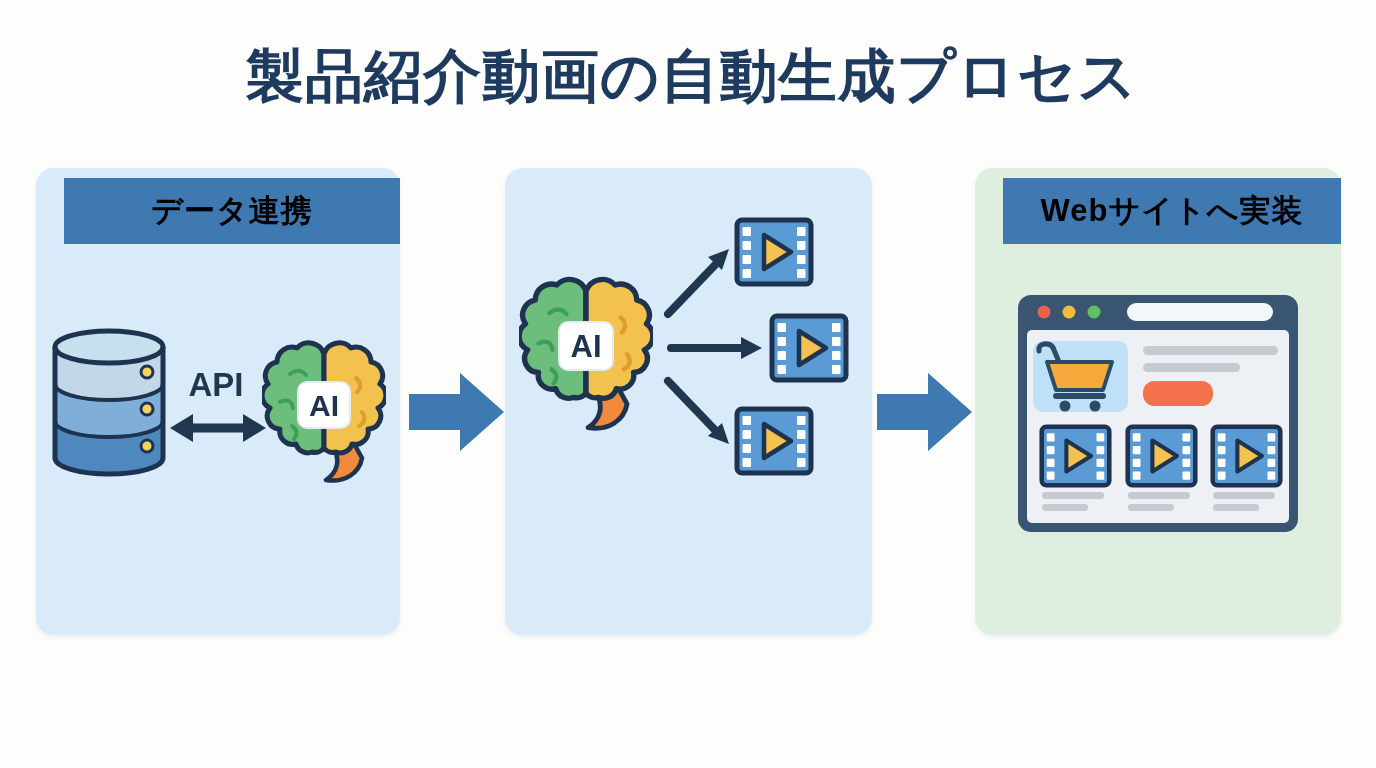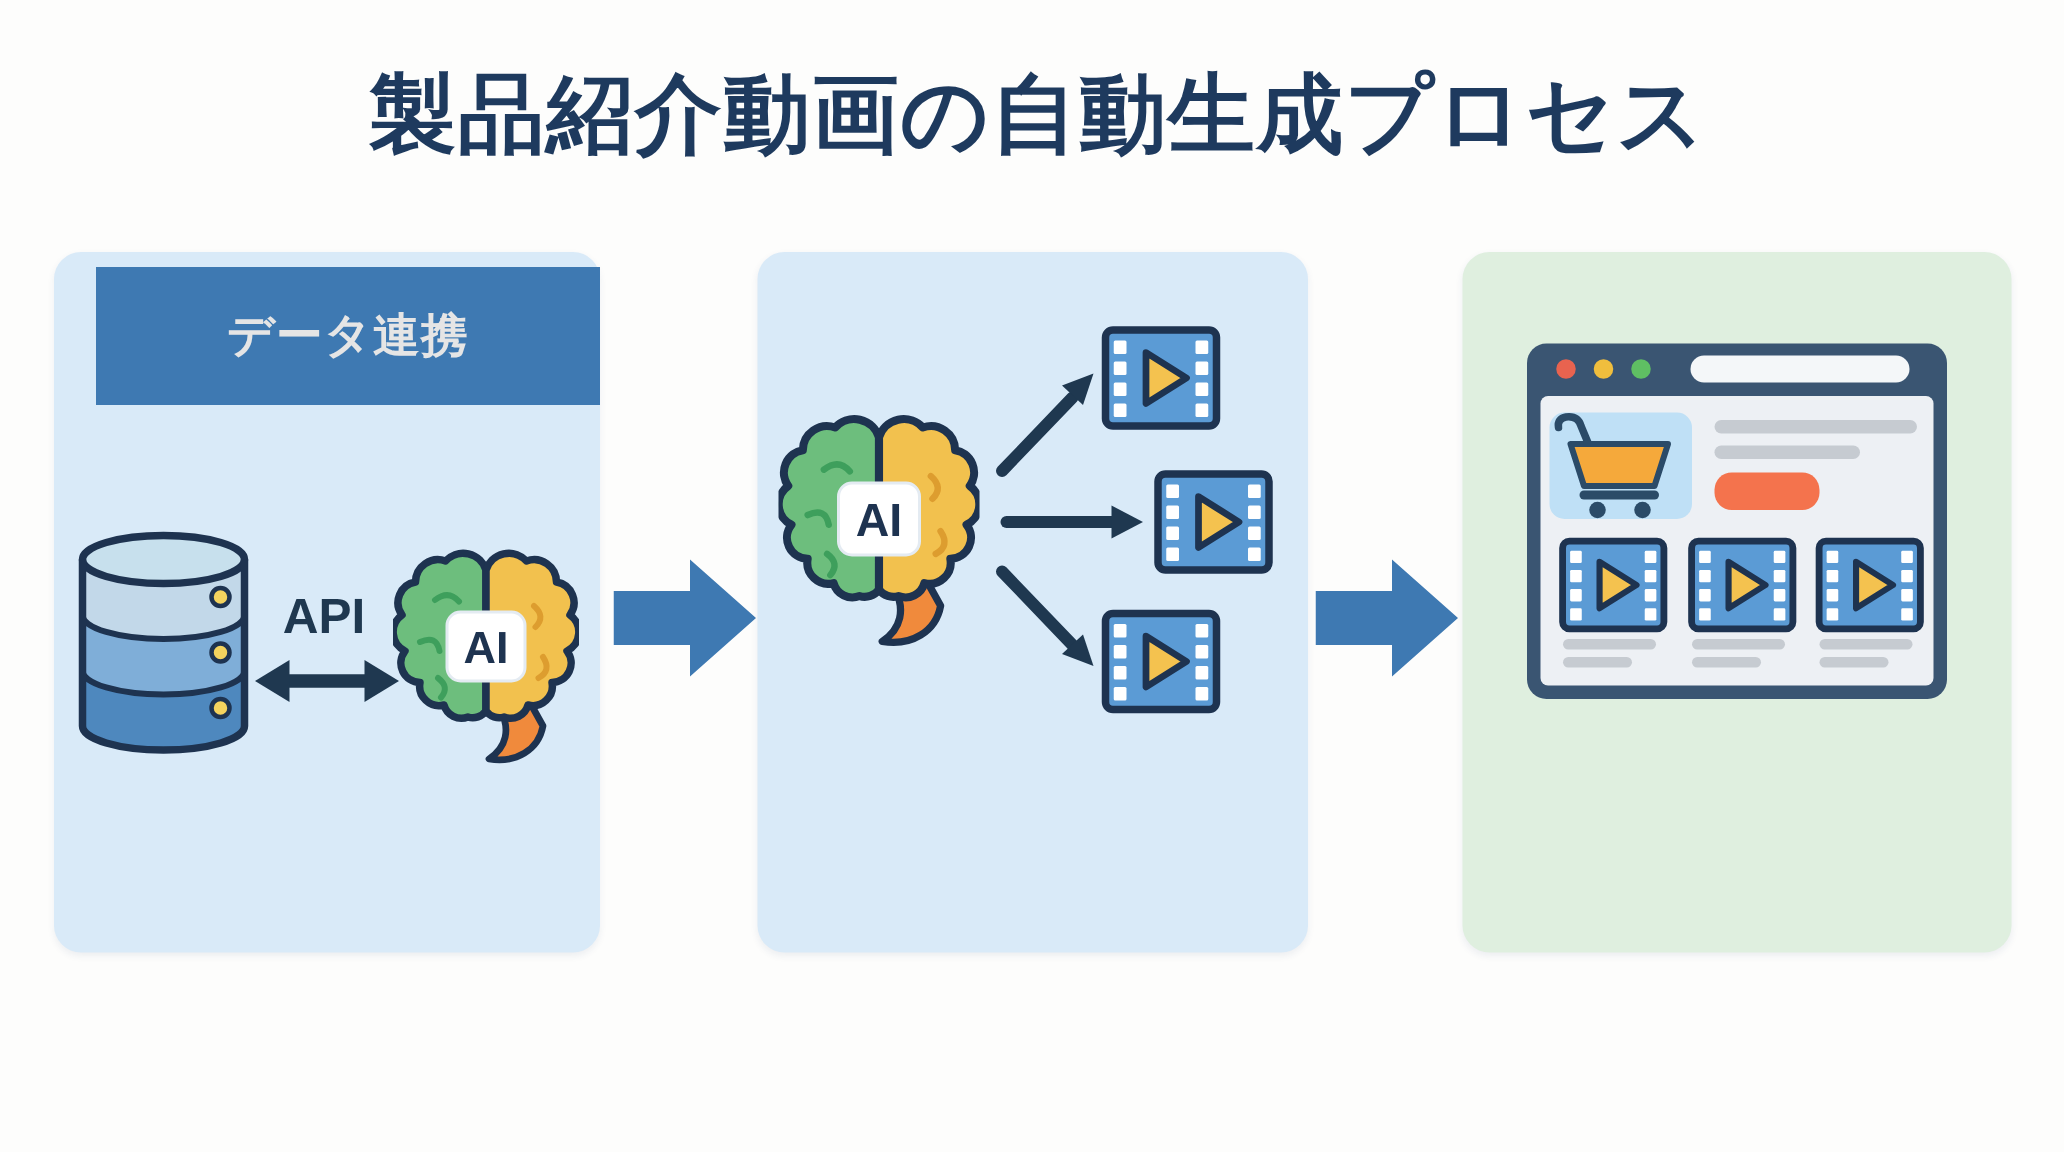--- a/index.html
+++ b/index.html
@@ -21,23 +21,23 @@
     border-radius:18px;
     padding-top:10px;box-sizing:border-box;
     box-shadow:0 2px 5px rgba(40,70,110,0.08);
   }
   .panel-blue{background:#d9eaf8;}
   .panel-green{background:#dfefdf;}
   #panel-1{left:36px;width:364px;}
   #panel-2{left:505px;width:367px;}
   #panel-3{left:975px;width:366px;}
   .panel-header{
-    height:92px;background:#3e79b2;
+    height:66px;background:#3e79b2;
     display:flex;align-items:center;justify-content:center;
-    color:#e5e5e5;font-size:31px;font-weight:700;letter-spacing:1px;margin-left:28px;
+    color:#000000;font-size:31px;font-weight:700;letter-spacing:1px;margin-left:28px;
   }
   .panel-body{position:relative;width:100%;height:380px;}
   .panel-svg{position:absolute;left:0;top:0;width:100%;height:100%;}
   .flow-arrow{position:absolute;top:365px;width:96px;height:94px;}
   #flow-arrow-1{left:409px;}
   #flow-arrow-2{left:877px;}
   svg text{font-family:"Liberation Sans","DejaVu Sans",sans-serif;}
   .hidden-defs{position:absolute;width:0;height:0;overflow:hidden;}
 </style>
 </head>
@@ -136,20 +136,23 @@
     </div>
   </section>
 
   <div class="flow-arrow" id="flow-arrow-2">
     <svg viewBox="0 0 96 94" width="96" height="94">
       <polygon points="0,29 51,29 51,8 95,47 51,86 51,65 0,65" fill="#3e79b2"></polygon>
     </svg>
   </div>
 
   <section class="panel panel-green" id="panel-3">
+    <header class="panel-header">
+      <span>Webサイトへ実装</span>
+    </header>
     <div class="panel-body">
       <svg class="panel-svg" viewBox="0 0 366 380">
         <g>
           <rect x="43" y="51" width="280" height="237" rx="13" fill="#3a5572"></rect>
           <circle cx="69" cy="68" r="6.5" fill="#e8634f"></circle>
           <circle cx="94" cy="68" r="6.5" fill="#f0be3d"></circle>
           <circle cx="119" cy="68" r="6.5" fill="#5fbf63"></circle>
           <rect x="152" y="59" width="146" height="18" rx="9" fill="#f4f7f9"></rect>
           <rect x="52" y="86" width="262" height="193" rx="5" fill="#edf0f4"></rect>
         </g>

